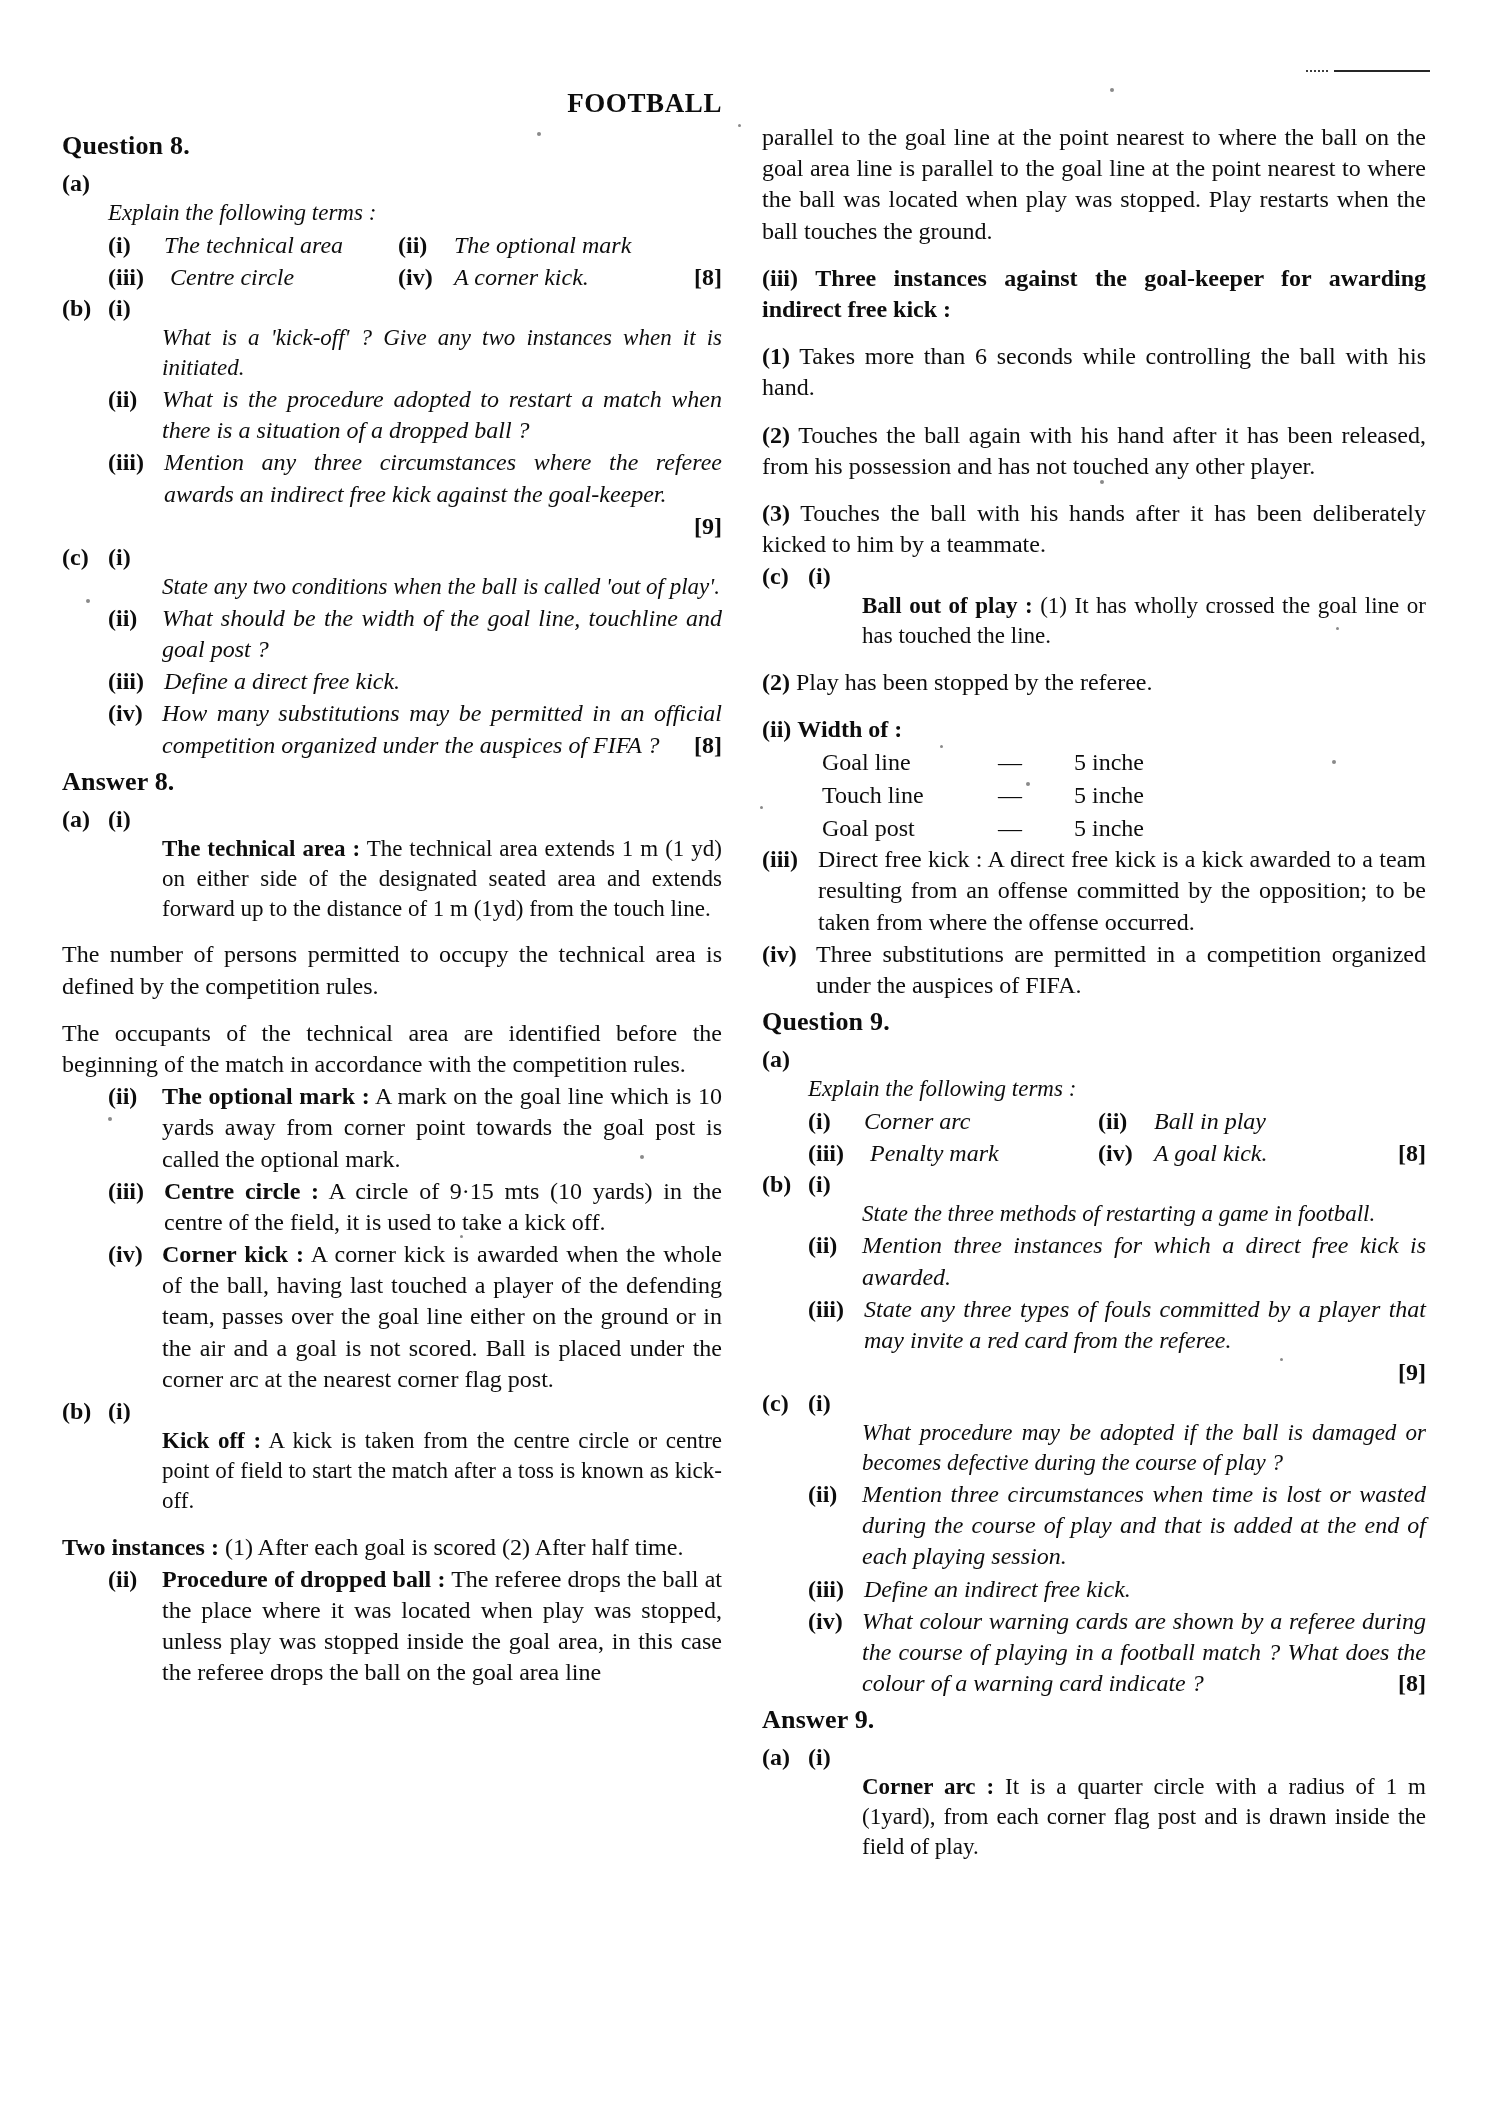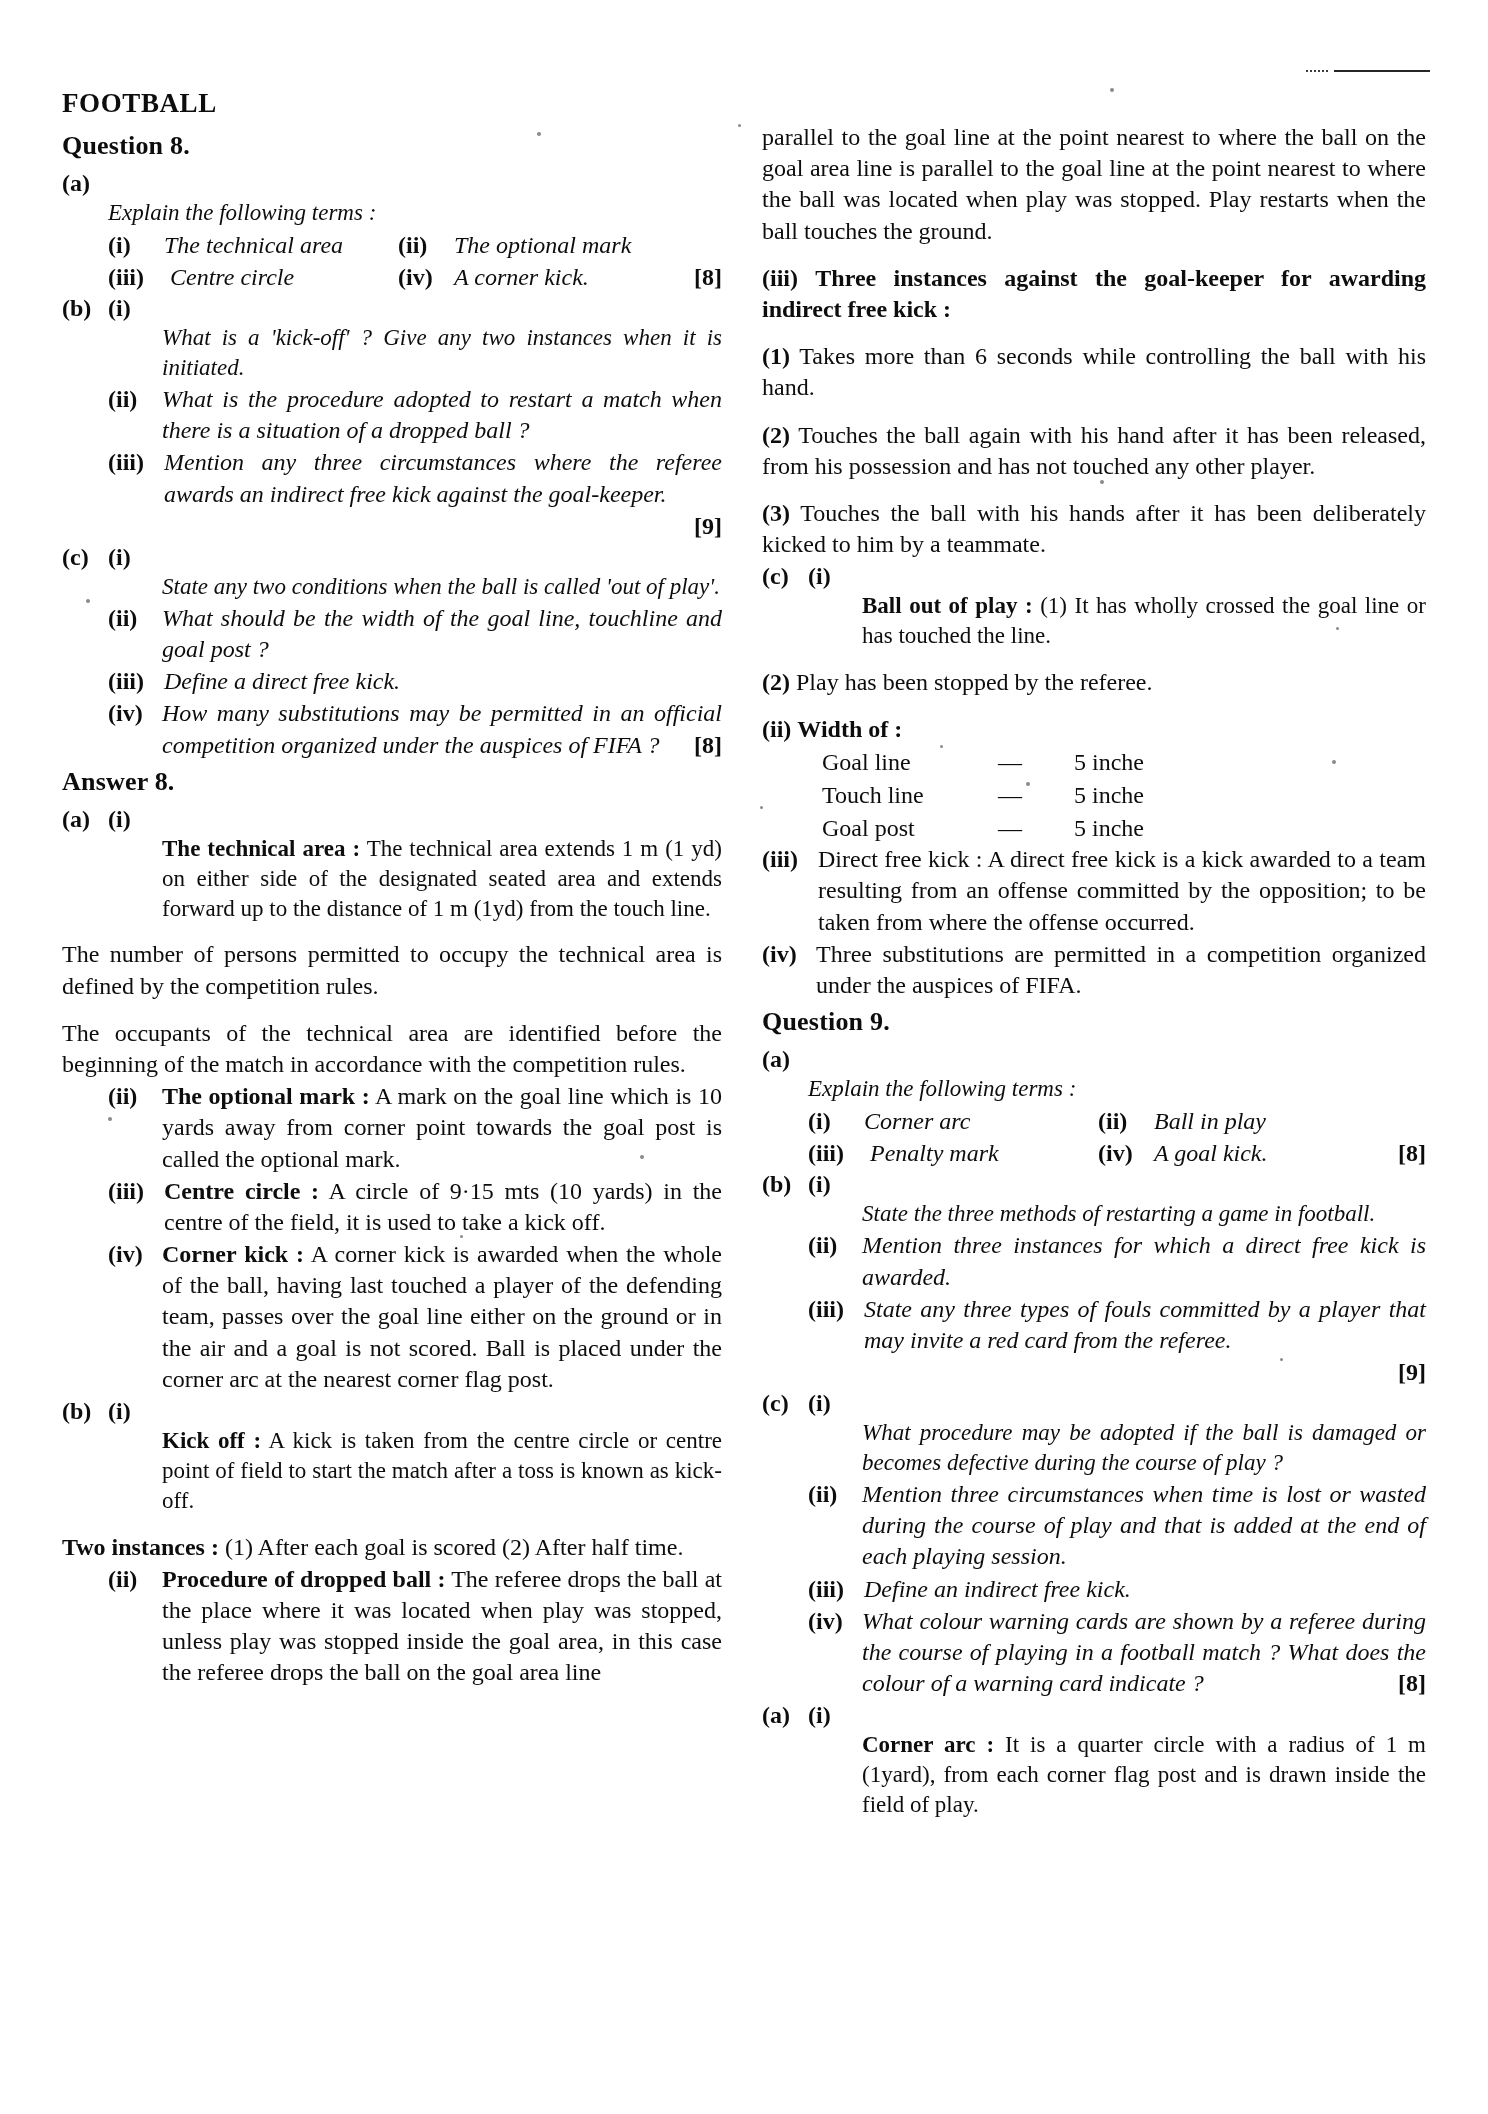--- a/index.html
+++ b/index.html
@@ -44,21 +44,21 @@
   }
   .col {
     width: 660px;
     flex: 0 0 660px;
   }
   .col-right { width: 664px; flex: 0 0 664px; }
 
   h1.doc-title {
     font-size: 27px;
     font-weight: bold;
-    text-align: left;
+    text-align: right;
     margin: 0 0 12px 0;
     letter-spacing: 0.6px;
     font-family: "Liberation Serif", serif;
   }
   .qhead {
     font-size: 26px;
     font-weight: bold;
     margin: 6px 0 7px 0;
     letter-spacing: 0.2px;
   }
@@ -423,20 +423,21 @@
         <div class="subtext ital">Define an indirect free kick.</div>
       </div>
       <div class="sub">
         <div class="lbl lbl-rom">(iv)</div>
         <div class="subtext ital">
           <span>What colour warning cards are shown by a referee during the course of playing in a football match ? What does the colour of a warning card indicate ?</span>
           <span class="marks" style="float:right;">[8]</span>
         </div>
       </div>
 
+      <div class="qhead">Answer 9.</div>
 
       <div class="row">
         <div class="lbl lbl-a">(a)</div>
         <div class="lbl lbl-rom">(i)</div>
         <div class="body">
           <span class="b">Corner arc :</span><span> It is a quarter circle with a radius of 1 m (1yard), from each corner flag post and is drawn inside the field of play.</span>
         </div>
       </div>
 
     </div>

